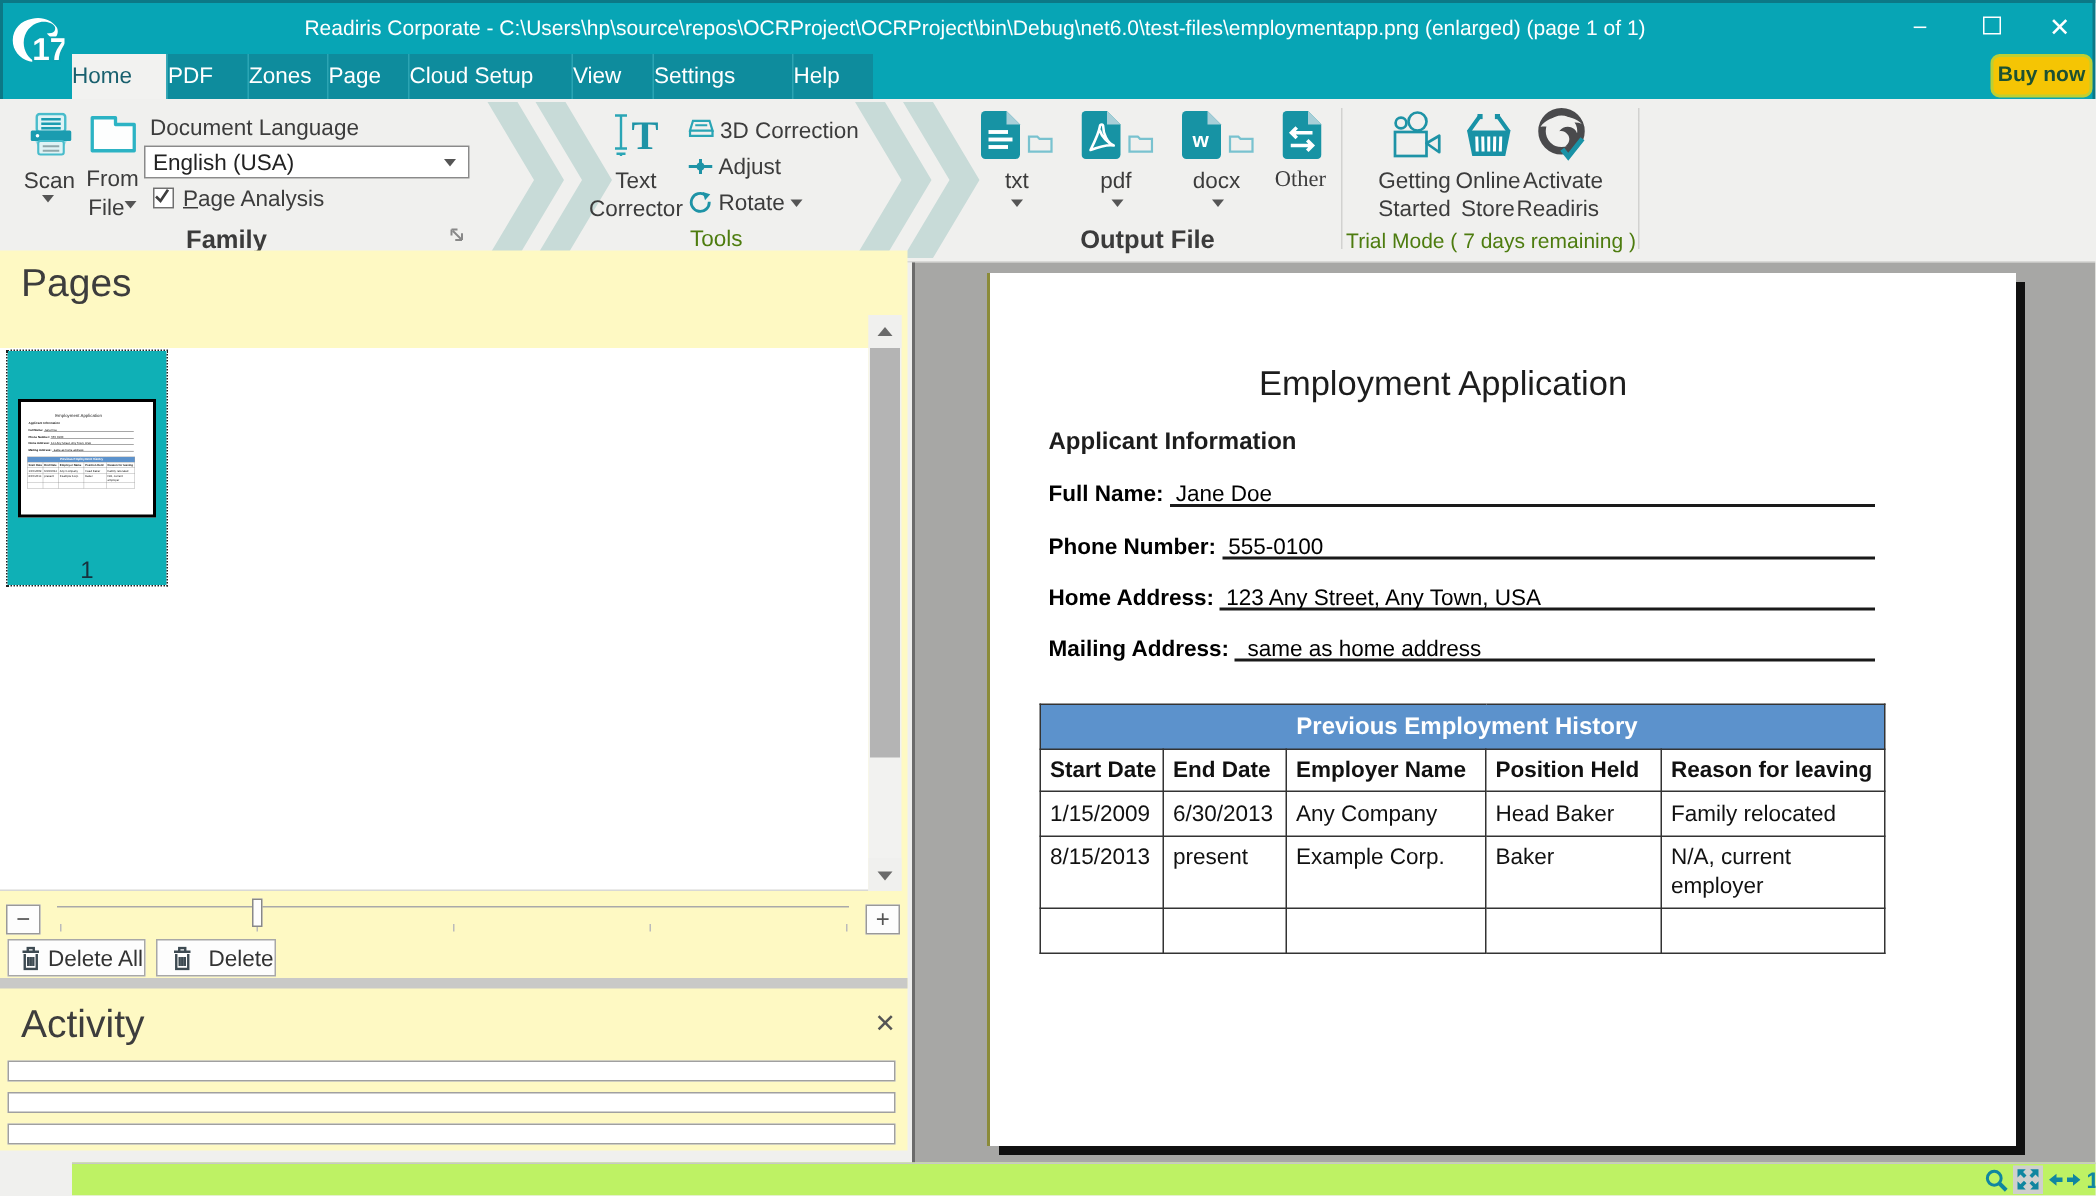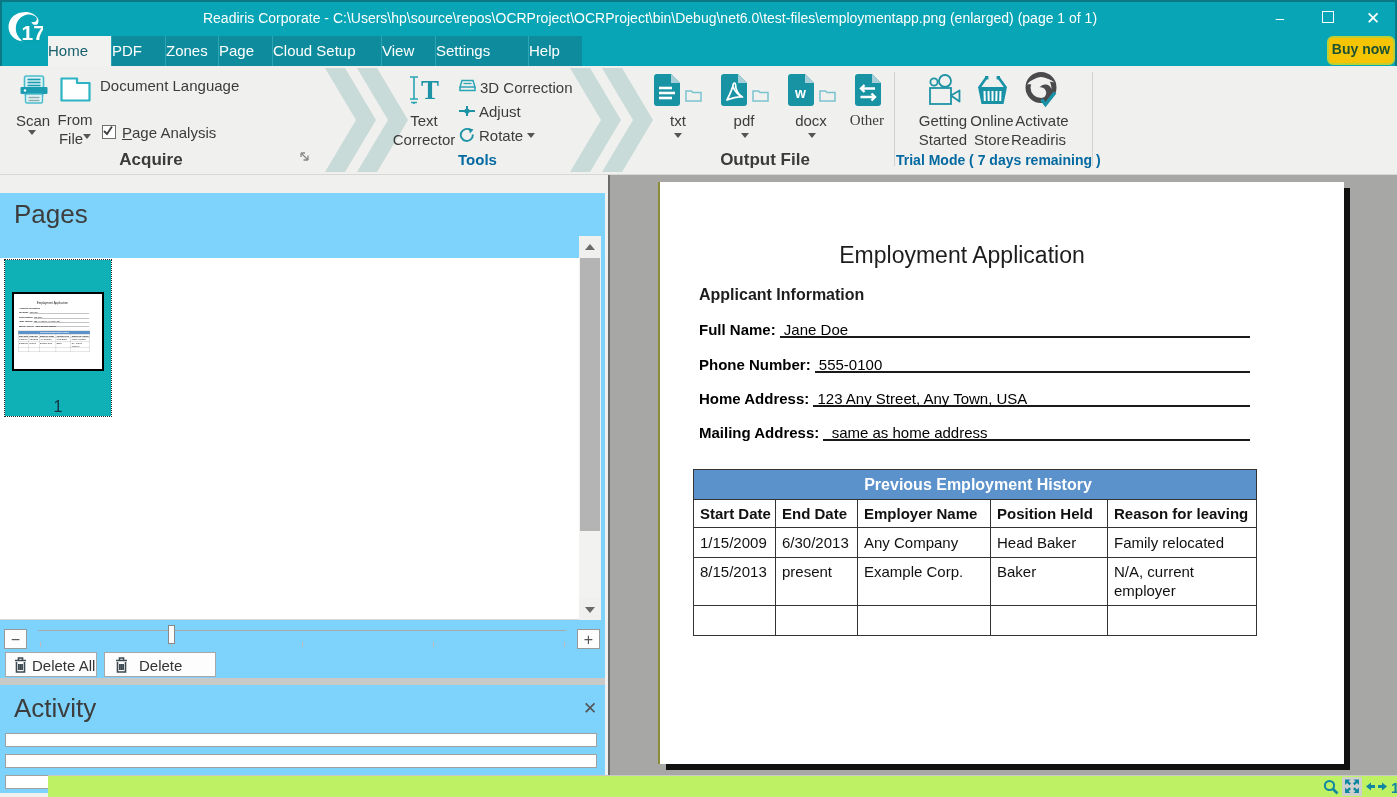--- a/index.html
+++ b/index.html
@@ -10,26 +10,26 @@
 #apptitle{left:0;top:10px;width:1300px;text-align:center;color:#fff;font-size:14px;}
 .winbtn{color:#fff;font-size:15px;}
 
 .tab{top:36px;height:30px;background:#0e8c9d;color:#fff;font-size:15px;line-height:30px;box-sizing:border-box;border-left:1px solid #2ba4b3;}
 .tab.first{border-left:none;}
 .tab.sel{background:#f2f2f0;color:#19606e;border-left:none;}
 #buynow{right:2px;top:36px;width:64px;height:25px;background:#f5c504;border:2px solid #bdcf33;border-radius:6px;color:#1c5132;font-weight:bold;font-size:14px;line-height:23px;text-align:center;}
 
 #ribbon{left:0;top:66px;width:1397px;height:109px;background:#f0f0ee;border-bottom:1px solid #d8d8d6;box-sizing:border-box;}
 .rlabel{font-size:15px;color:#3c3c3c;}
-.rgray{font-size:15px;color:#0369a1;font-weight:bold;}
+.rgray{font-size:15px;color:#4d7c0f;}
 .gtitle{font-size:17px;font-weight:bold;color:#3b3b3b;}
 .chev{top:2px;}
 .vsep{width:1px;background:#d2d2d0;top:6px;height:94px;}
 
-#pagespanel{left:0;top:193px;width:605px;height:600px;background:#7dd3fc;}
+#pagespanel{left:0;top:167px;width:605px;height:600px;background:#fef9c3;}
 #pagestitle{left:14px;top:6px;font-size:26px;color:#3d3d3d;}
 #docbar{left:0;top:43px;width:601px;height:22px;background:#e7e7e5;border-bottom:1px solid #d2d2d0;box-sizing:border-box;}
 #docbar span{position:absolute;left:20px;top:3px;font-weight:bold;font-size:14.5px;color:#3b3b3b;}
 #listarea{left:0;top:65px;width:579px;height:362px;background:#fff;border-bottom:1px solid #d8d8d6;box-sizing:border-box;}
 #vscroll{left:579px;top:43px;width:22px;height:384px;background:#f2f2f0;}
 #thumbsel{left:5px;top:67px;width:106px;height:156px;background:#0fb0b6;outline:1px dotted #222;}
 #minipage{left:7px;top:32px;width:92px;height:79px;background:#fff;border:2.5px solid #000;box-sizing:border-box;overflow:hidden;}
 #pagenum{left:0;top:138px;width:106px;text-align:center;font-size:16px;color:#17313d;}
 
 .sbox{width:23px;height:20px;background:#fdfdfd;border:1px solid #999;box-sizing:border-box;text-align:center;line-height:20px;font-size:16px;color:#555;}
@@ -94,27 +94,31 @@
   <div class="abs" style="left:28px;top:64px;width:0;height:0;border:4px solid transparent;border-top:5px solid #555;"></div>
 
   <svg class="abs" style="left:60px;top:11px" width="31" height="25" viewBox="0 0 31 25">
     <path d="M1.5 23.5 L1.5 1.5 L17 1.5 L17 6 L29.5 6 L29.5 23.5 Z" fill="#fdfefe" stroke="#2cb3c4" stroke-width="2.2" stroke-linejoin="round"></path>
   </svg>
   <div class="abs rlabel" style="left:52px;top:45px;width:46px;text-align:center;">From</div>
   <div class="abs rlabel" style="left:52px;top:64px;width:38px;text-align:center;">File</div>
   <div class="abs" style="left:83px;top:68px;width:0;height:0;border:4px solid transparent;border-top:5px solid #555;"></div>
 
   <div class="abs rlabel" style="left:100px;top:11px;">Document Language</div>
+  <div class="abs" style="left:96px;top:31px;width:217px;height:22px;background:#fff;border:1px solid #8a8a8a;box-sizing:border-box;">
+    <span style="position:absolute;left:5px;top:2px;font-size:15px;color:#222;">English (USA)</span>
+    <span style="position:absolute;right:8px;top:8px;width:0;height:0;border:4px solid transparent;border-top:5px solid #555;"></span>
+  </div>
   <div class="abs" style="left:102px;top:59px;width:14px;height:14px;background:#fff;border:1.6px solid #707070;box-sizing:border-box;">
     <svg width="12" height="12" viewBox="0 0 12 12" style="position:absolute;left:-1px;top:-1px">
         <path d="M2 6 L5 9 L10 1.5" stroke="#3f3f3f" stroke-width="1.8" fill="none"></path>
       </svg>
   </div>
   <div class="abs rlabel" style="left:122px;top:58px;text-align:center;"><u>P</u>age Analysis</div>
-  <div class="abs gtitle" style="left:100px;top:84px;width:102px;text-align:center;">Acquire</div>
+  <div class="abs gtitle" style="left:100px;top:84px;width:102px;text-align:center;">Family</div>
   <svg class="abs" style="left:299px;top:85px" width="12" height="12" viewBox="0 0 12 12">
     <path d="M2 2 L2 6 M2 2 L6 2 M3 3 L9 9 M9 9 L9 4.5 M9 9 L4.5 9" stroke="#888" stroke-width="1.3" fill="none"></path>
   </svg>
 
   <svg class="abs chev" style="left:320px;" width="95" height="105" viewBox="0 0 95 105">
     <path d="M5 0 L25 0 L56 52 L25 104 L5 104 L36 52 Z" fill="#c8dbd8"></path>
     <path d="M37 0 L57 0 L88 52 L57 104 L37 104 L68 52 Z" fill="#c8dbd8"></path>
   </svg>
 
   <svg class="abs" style="left:408px;top:10px" width="36" height="29" viewBox="0 0 36 29">
@@ -316,21 +320,21 @@
   <div class="abs" style="left:433px;top:449px;width:1px;height:5px;background:#bbb;"></div>
   <div class="abs" style="left:564px;top:449px;width:1px;height:5px;background:#bbb;"></div>
   <div class="abs" style="left:168px;top:432px;width:7px;height:19px;background:#fdfdfd;border:1px solid #888;box-sizing:border-box;"></div>
 
   <div class="abs delbtn" style="left:5px;width:92px;">
     <svg style="position:absolute;left:8px;top:4px" width="13" height="16" viewBox="0 0 13 16">
         <path d="M1 3.5 L12 3.5 M4.5 3 L4.5 1 L8.5 1 L8.5 3 M2.5 5 L2.5 15 L10.5 15 L10.5 5 M4.8 7 L4.8 13 M6.5 7 L6.5 13 M8.2 7 L8.2 13" stroke="#3d4a52" stroke-width="1.6" fill="none"></path>
       </svg>
     <span style="position:absolute;left:26px;top:4px;">Delete All</span>
   </div>
-  <div class="abs delbtn" style="left:104px;width:112px;">
+  <div class="abs delbtn" style="left:104px;width:80px;">
     <svg style="position:absolute;left:10px;top:4px" width="13" height="16" viewBox="0 0 13 16">
         <path d="M1 3.5 L12 3.5 M4.5 3 L4.5 1 L8.5 1 L8.5 3 M2.5 5 L2.5 15 L10.5 15 L10.5 5 M4.8 7 L4.8 13 M6.5 7 L6.5 13 M8.2 7 L8.2 13" stroke="#3d4a52" stroke-width="1.6" fill="none"></path>
       </svg>
     <span style="position:absolute;left:34px;top:4px;">Delete</span>
   </div>
   <div class="abs" id="hsplit"></div>
   <div class="abs" id="acttitle">Activity</div>
   <div class="abs" style="left:583px;top:505px;font-size:17px;color:#555;">✕</div>
   <div class="abs actrow" style="top:540px;"></div>
   <div class="abs actrow" style="top:561px;"></div>

